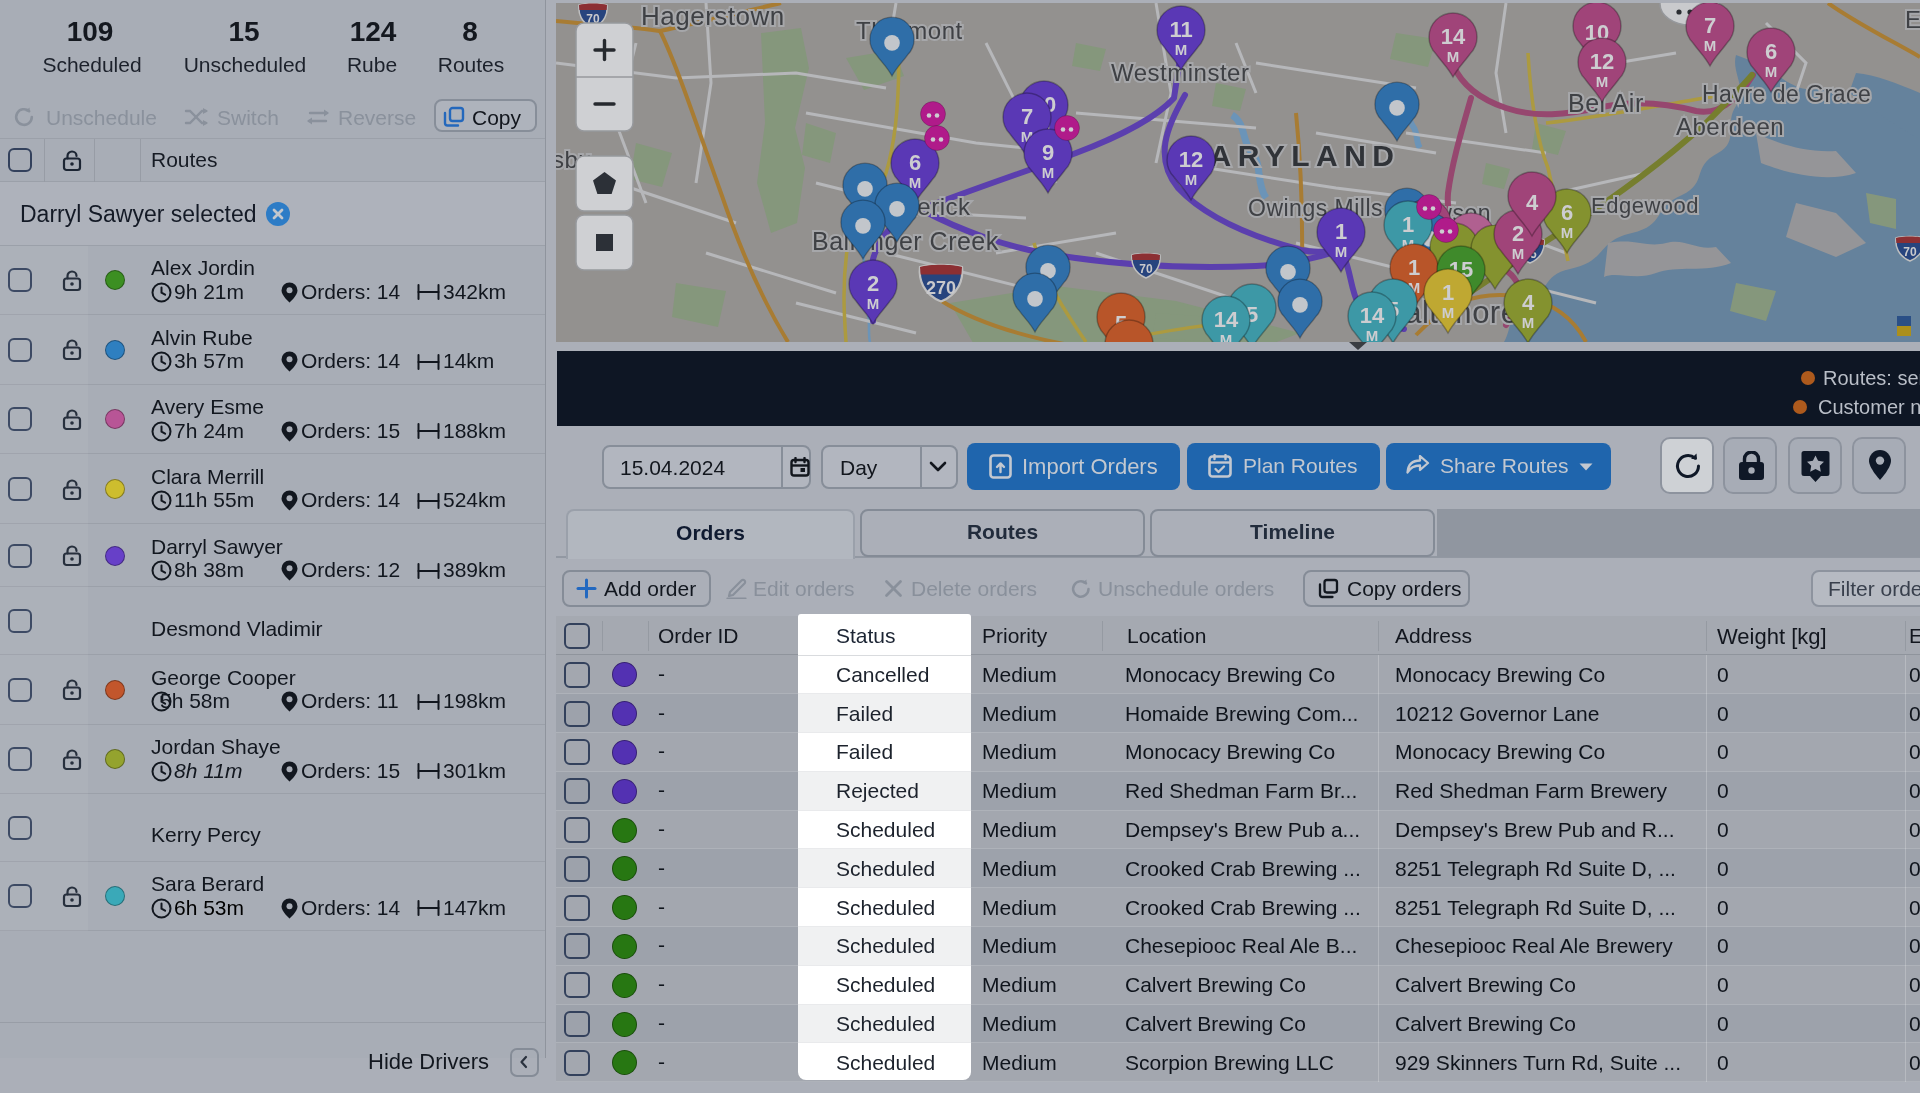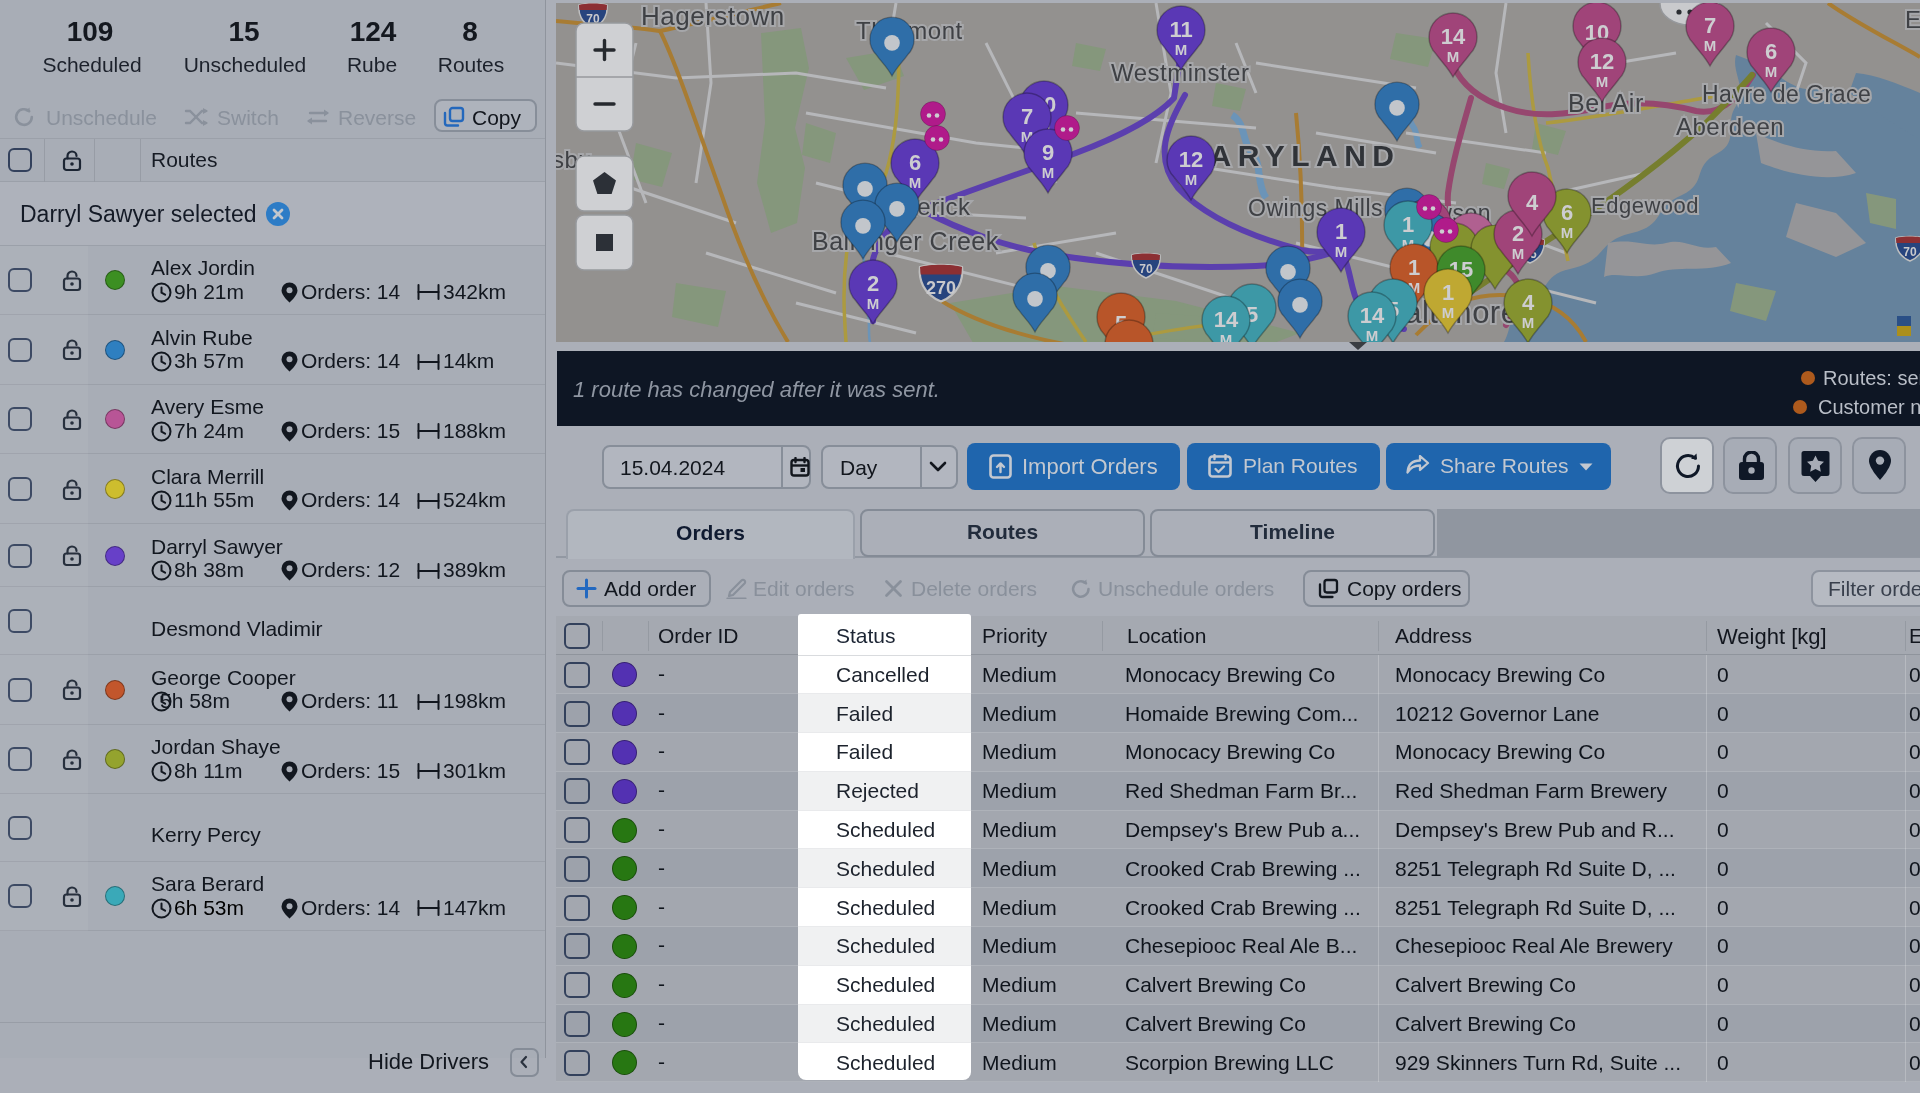--- a/index.html
+++ b/index.html
@@ -247,21 +247,21 @@
       <rect x="3" y="9.5" width="16" height="11.5" rx="2.5" fill="none" stroke="#1c2533" stroke-width="2.2"></rect>
       <path d="M6.5 9.5V7a4.5 4.5 0 0 1 9 0" fill="none" stroke="#1c2533" stroke-width="2.2" stroke-linecap="round"></path>
       <circle cx="11" cy="15" r="1.8" fill="#1c2533"></circle>
     </svg>
   <div class="dot" style="top:749.0px;background:#94a32e;border:1px solid rgba(0,0,0,.35);box-sizing:border-box;"></div>
   <div class="dname" style="top:735.0px;">Jordan Shaye</div>
   <svg class="abs" style="left:151px;top:760.5px;" width="21" height="21" viewBox="0 0 21 21">
       <circle cx="10.5" cy="10.5" r="9" fill="none" stroke="#12171f" stroke-width="2"></circle>
       <path d="M10.5 5.5v5.2l3.6 2" fill="none" stroke="#12171f" stroke-width="2" stroke-linecap="round"></path>
     </svg>
-  <div class="abs" style="left:174px;top:758.5px;font-size:21px;color:#12171f;">8h 11m</div>
+  <div class="abs" style="left:174px;top:758.5px;font-size:21px;color:#12171f;font-style:italic;">8h 11m</div>
   <svg class="abs" style="left:281px;top:760.5px;" width="17" height="21" viewBox="0 0 17 21">
       <path d="M8.5 0.5a8 8 0 0 1 8 8c0 5-8 12-8 12s-8-7-8-12a8 8 0 0 1 8-8z" fill="#12171f"></path>
       <circle cx="8.5" cy="8.3" r="3" fill="#a8adb6"></circle>
     </svg>
   <div class="abs" style="left:301px;top:758.5px;font-size:21px;color:#12171f;">Orders: 15</div>
   <svg class="abs" style="left:417px;top:763.0px;" width="23" height="16" viewBox="0 0 23 16">
       <g stroke="#12171f" stroke-width="2" stroke-linecap="round">
         <path d="M1.5 1v14"></path>
         <path d="M21.5 1v14"></path>
         <path d="M1.5 8h20"></path>
@@ -665,21 +665,20 @@
         <path d="M39 101 h19"></path>
       </g>
 <rect x="20" y="153" width="57" height="55" rx="8" fill="#cfd0d3" stroke="#97999d" stroke-width="1.5"></rect>
 <path d="M48.5 169 l11.5 8.6 -4.4 13.4 -14.2 0 -4.4 -13.4 z" fill="#2c3037"></path>
 <rect x="20" y="212" width="57" height="55" rx="8" fill="#cfd0d3" stroke="#97999d" stroke-width="1.5"></rect>
 <rect x="40" y="231" width="17" height="17" fill="#2c3037"></rect>
 </g>
 </svg>
 <div class="abs" style="left:1349px;top:342px;width:0;height:0;border-left:9px solid transparent;border-right:9px solid transparent;border-top:8px solid #3a3d42;"></div>
 <div class="abs" style="left:557px;top:351px;width:1363px;height:75px;background:#0e1624;">
-  <div class="abs" style="left:16px;top:26px;font-size:22px;font-style:italic;color:#8f96a2;">1 route has changed after it was sent.</div>
   <div class="abs" style="left:1244px;top:20px;width:14px;height:14px;border-radius:50%;background:#ad5a1d;"></div>
   <div class="abs" style="left:1266px;top:16px;font-size:20px;color:#b9bec7;white-space:nowrap;">Routes: sent</div>
   <div class="abs" style="left:1236px;top:49px;width:14px;height:14px;border-radius:50%;background:#ad5a1d;"></div>
   <div class="abs" style="left:1261px;top:45px;font-size:20px;color:#b9bec7;white-space:nowrap;">Customer notifications</div>
 </div>
 <div class="abs" style="left:602px;top:445px;width:209px;height:44px;background:#b2b6bf;border:2px solid #878e99;border-radius:8px;box-sizing:border-box;">
   <div class="abs" style="left:16px;top:9px;font-size:21px;color:#12161d;">15.04.2024</div>
   <div class="abs" style="left:177px;top:0;width:2px;height:40px;background:#878e99;"></div>
   <svg class="abs" style="left:186px;top:10px;" width="20" height="20" viewBox="0 0 20 20">
       <rect x="1.5" y="3" width="17" height="15.5" rx="2.5" fill="none" stroke="#12161d" stroke-width="2.4"></rect>

